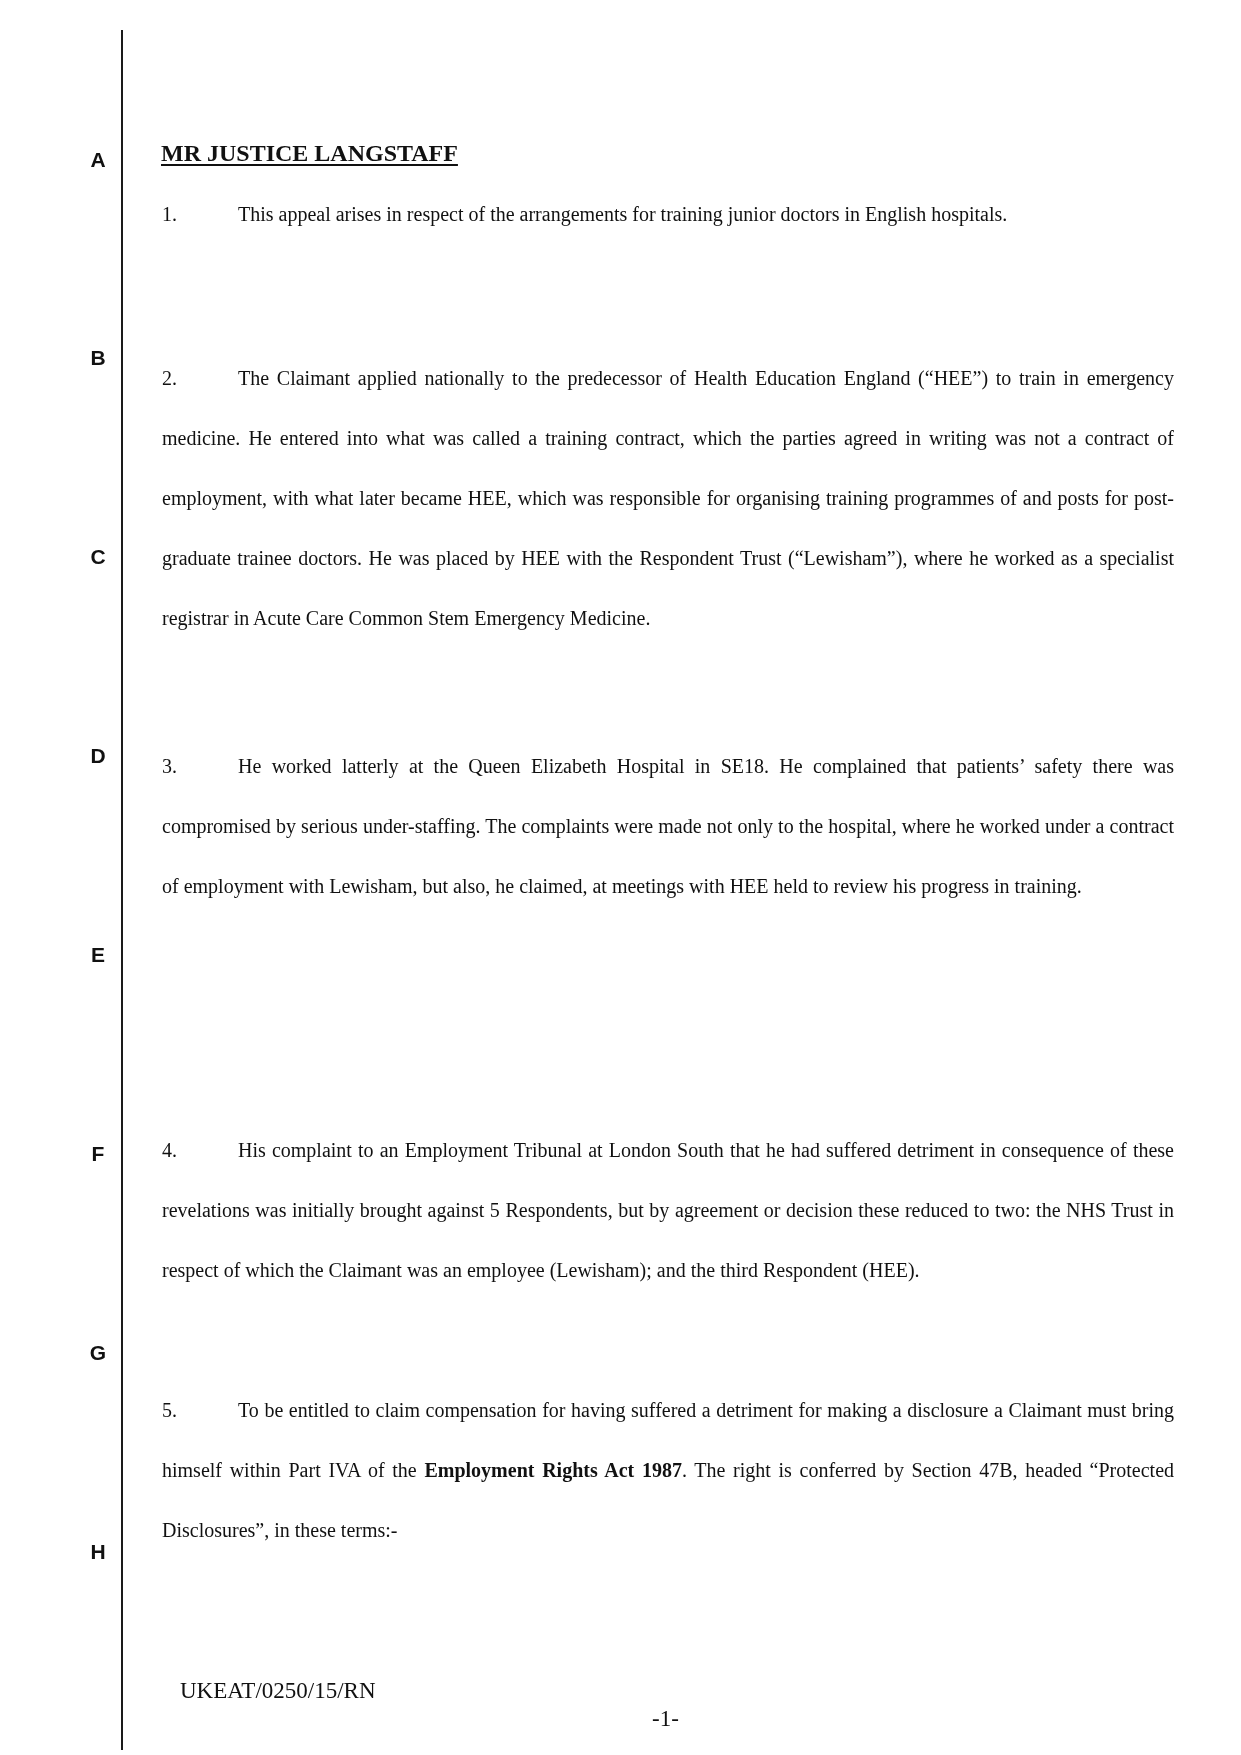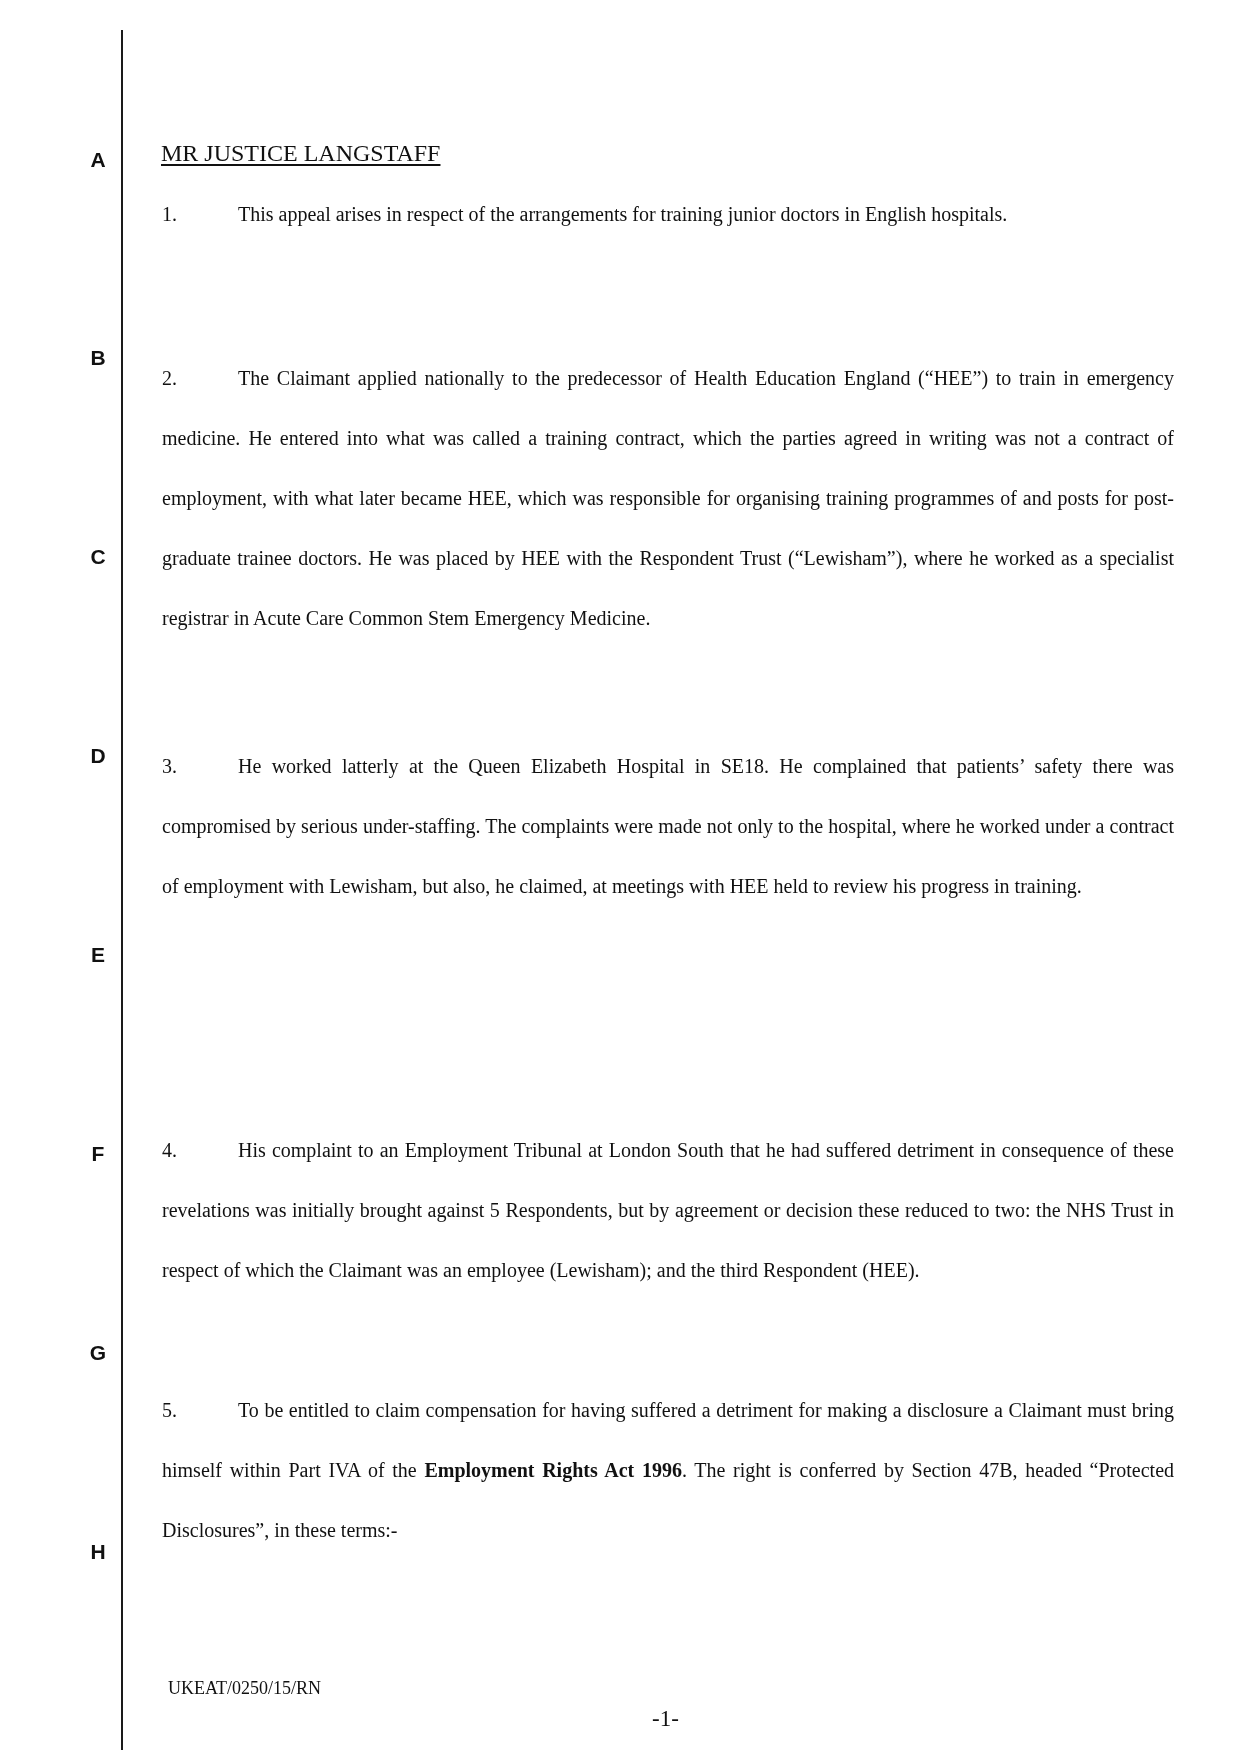--- a/index.html
+++ b/index.html
@@ -1,27 +1,27 @@
 <!DOCTYPE html>
 <html><head>
 <meta charset="utf-8">
 <style>
   html, body { margin:0; padding:0; background:#ffffff; }
   body { width:1241px; height:1755px; position:relative; overflow:hidden;
          font-family:"Liberation Serif", "DejaVu Serif", serif; color:#111; }
   .vline { position:absolute; left:121px; top:30px; width:2px; height:1720px; background:#1a1a1a; }
   .mletter { position:absolute; left:86px; width:24px; text-align:center;
              font-family:"Liberation Sans", "DejaVu Sans", sans-serif; font-weight:bold; font-size:21px; color:#111; }
-  .heading { position:absolute; left:161px; top:140px; font-size:24px; font-weight:normal;
+  .heading { position:absolute; left:161px; top:140px; font-size:24px; font-weight:bold;
              text-decoration:underline; text-underline-offset:3px; }
   .para { position:absolute; left:162px; width:1012px; font-size:20px; line-height:60px;
           text-align:justify; }
   .para .num { display:inline-block; width:76px; }
   .para .b { font-weight:bold; }
-  .footer-ref { position:absolute; left:168px; top:1678px; font-size:18px; }
+  .footer-ref { position:absolute; left:180px; top:1678px; font-size:23px; }
   .page-num { position:absolute; left:652px; top:1706px; font-size:23px; }
 </style>
 </head>
 <body>
 
 <div class="vline"></div>
 
 <div class="mletter" style="top:148px">A</div>
 <div class="mletter" style="top:346px">B</div>
 <div class="mletter" style="top:545px">C</div>
@@ -43,17 +43,17 @@
 
 <div class="para" style="top:736px">
   <span class="num">3.</span><span>He worked latterly at the Queen Elizabeth Hospital in SE18.  He complained that patients’ safety there was compromised by serious under-staffing. The complaints were made not only to the hospital, where he worked under a contract of employment with Lewisham, but also, he claimed, at meetings with HEE held to review his progress in training.</span>
 </div>
 
 <div class="para" style="top:1120px">
   <span class="num">4.</span><span>His complaint to an Employment Tribunal at London South that he had suffered detriment in consequence of these revelations was initially brought against 5 Respondents, but by agreement or decision these reduced to two: the NHS Trust in respect of which the Claimant was an employee (Lewisham); and the third Respondent (HEE).</span>
 </div>
 
 <div class="para" style="top:1380px">
-  <span class="num">5.</span><span>To be entitled to claim compensation for having suffered a detriment for making a disclosure a Claimant must bring himself within Part IVA of the </span><span class="b">Employment Rights Act 1996</span><span>.  The right is conferred by Section 47B, headed “Protected Disclosures”, in these terms:-</span>
+  <span class="num">5.</span><span>To be entitled to claim compensation for having suffered a detriment for making a disclosure a Claimant must bring himself within Part IVA of the </span><span class="b">Employment Rights Act 1987</span><span>.  The right is conferred by Section 47B, headed “Protected Disclosures”, in these terms:-</span>
 </div>
 
 <div class="footer-ref">UKEAT/0250/15/RN</div>
 <div class="page-num">-1-</div>
 
 </body></html>

